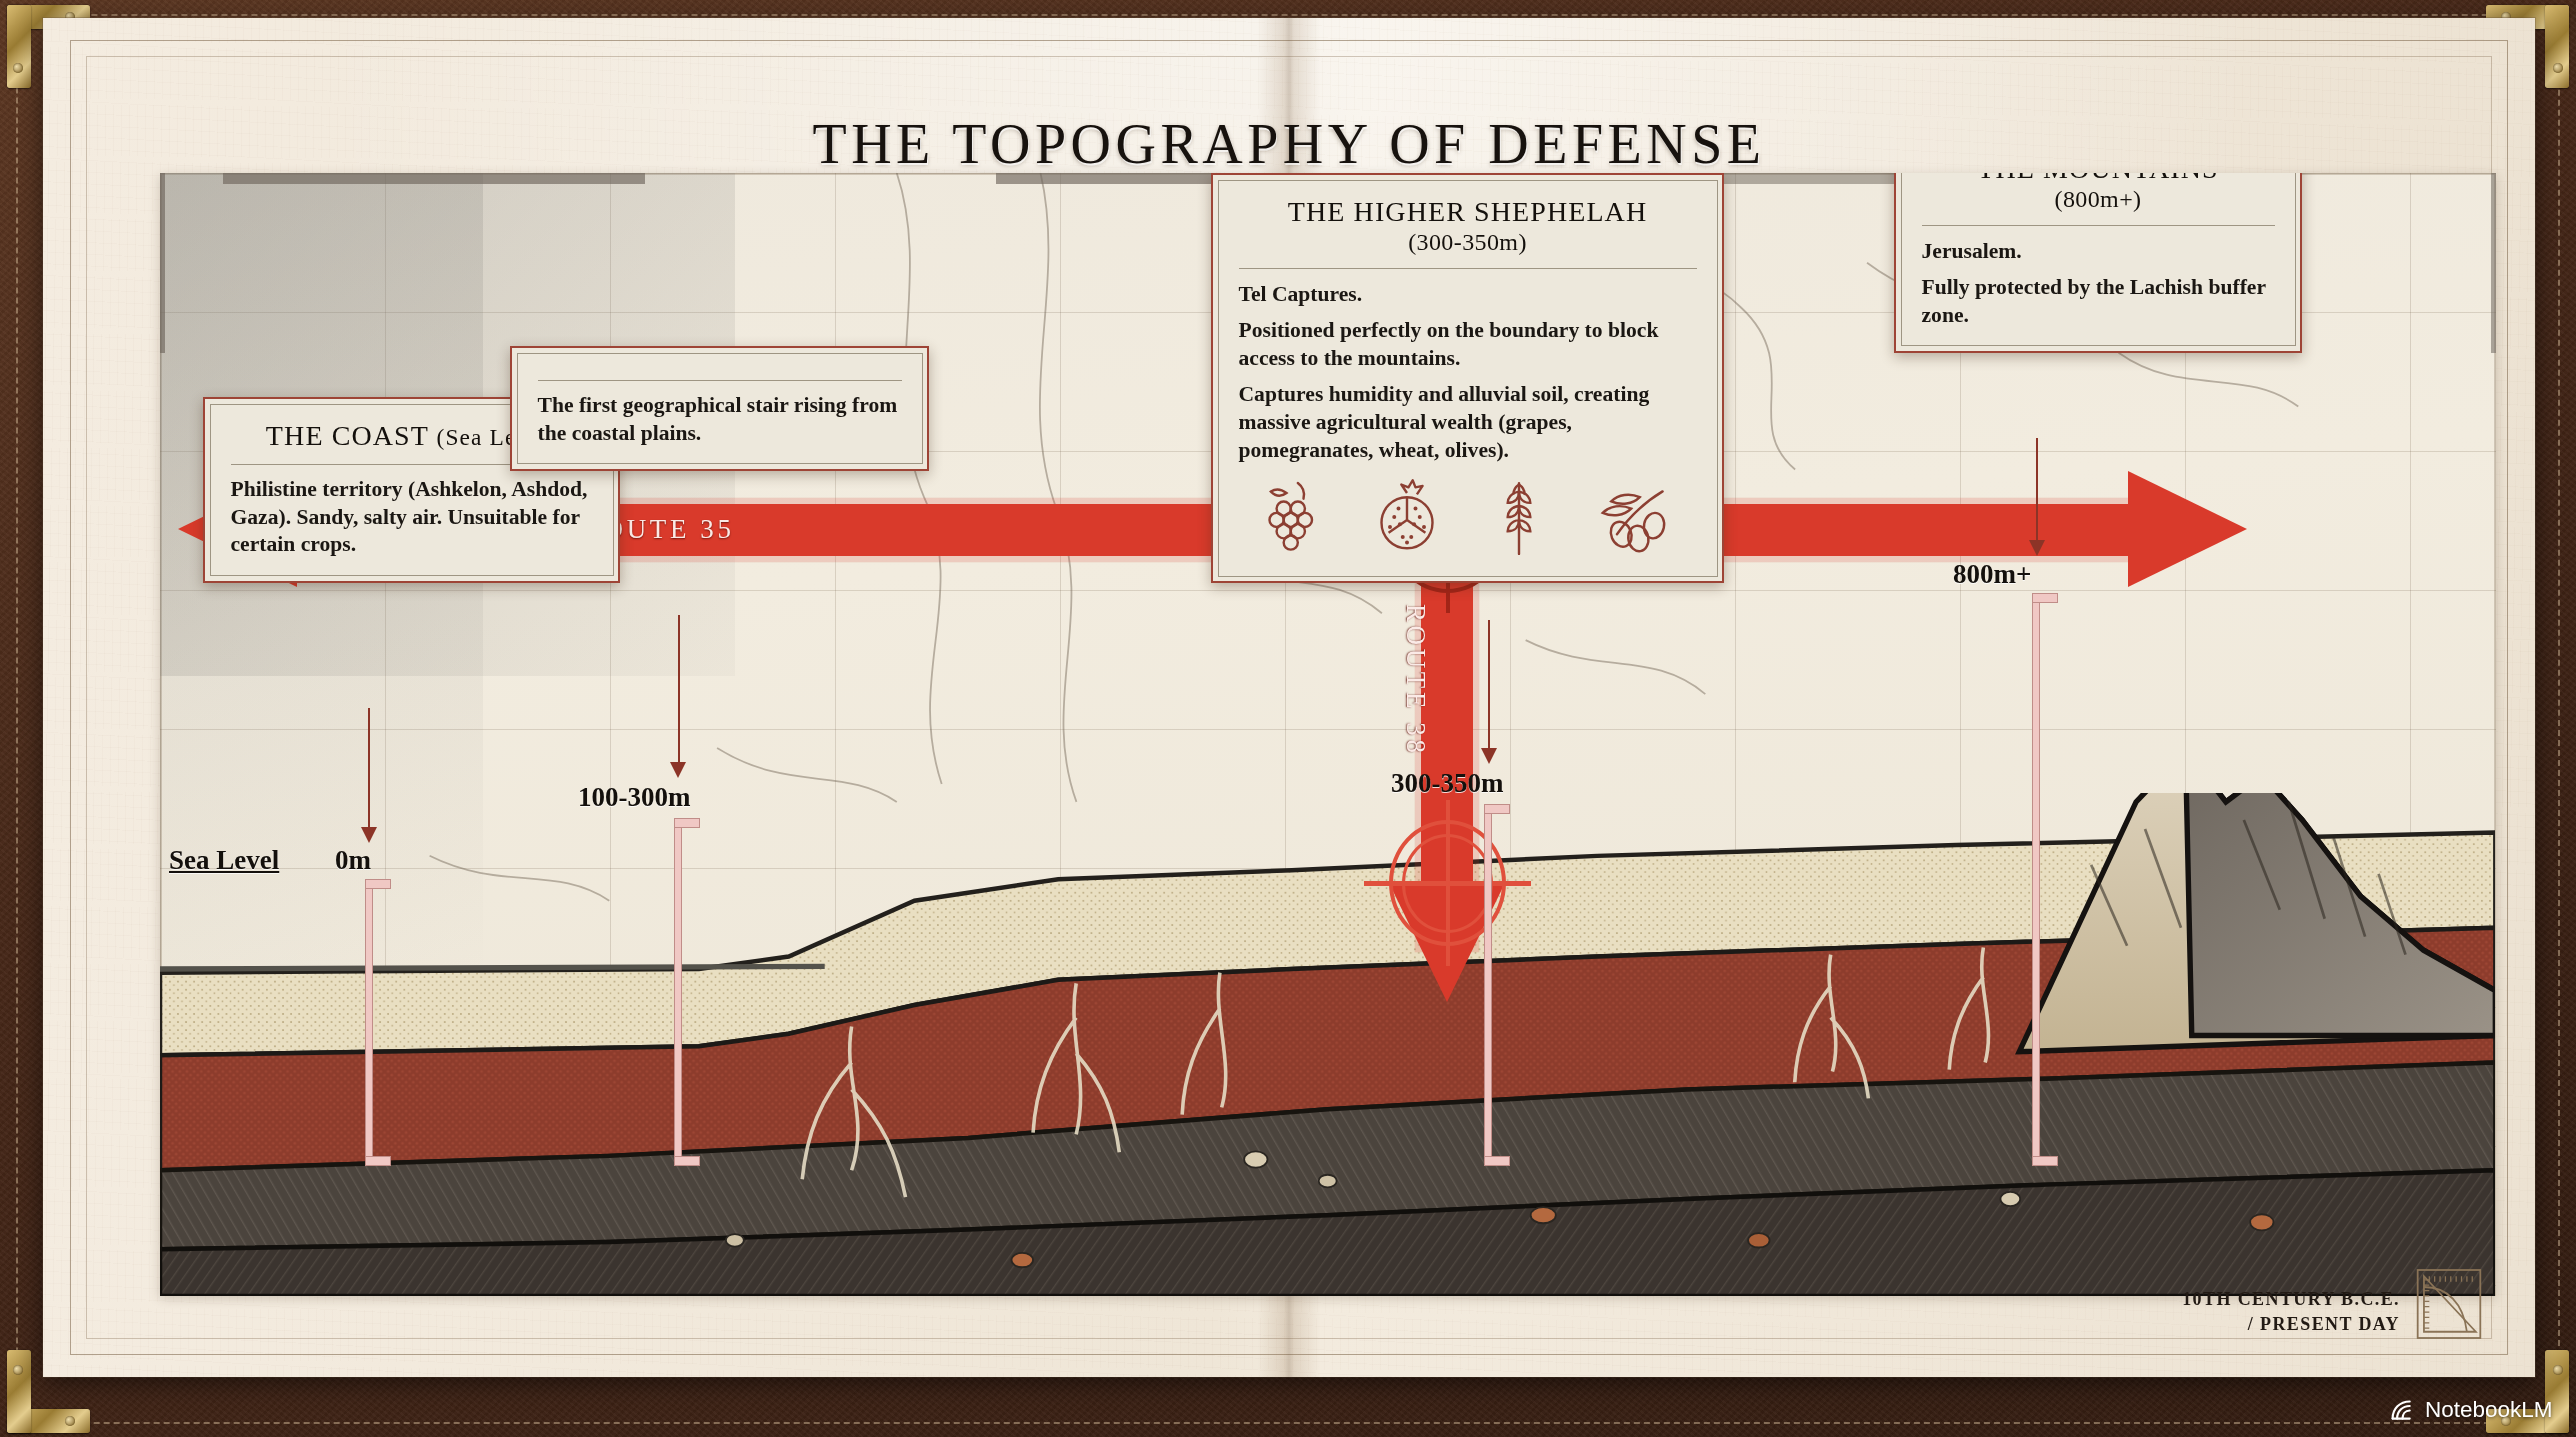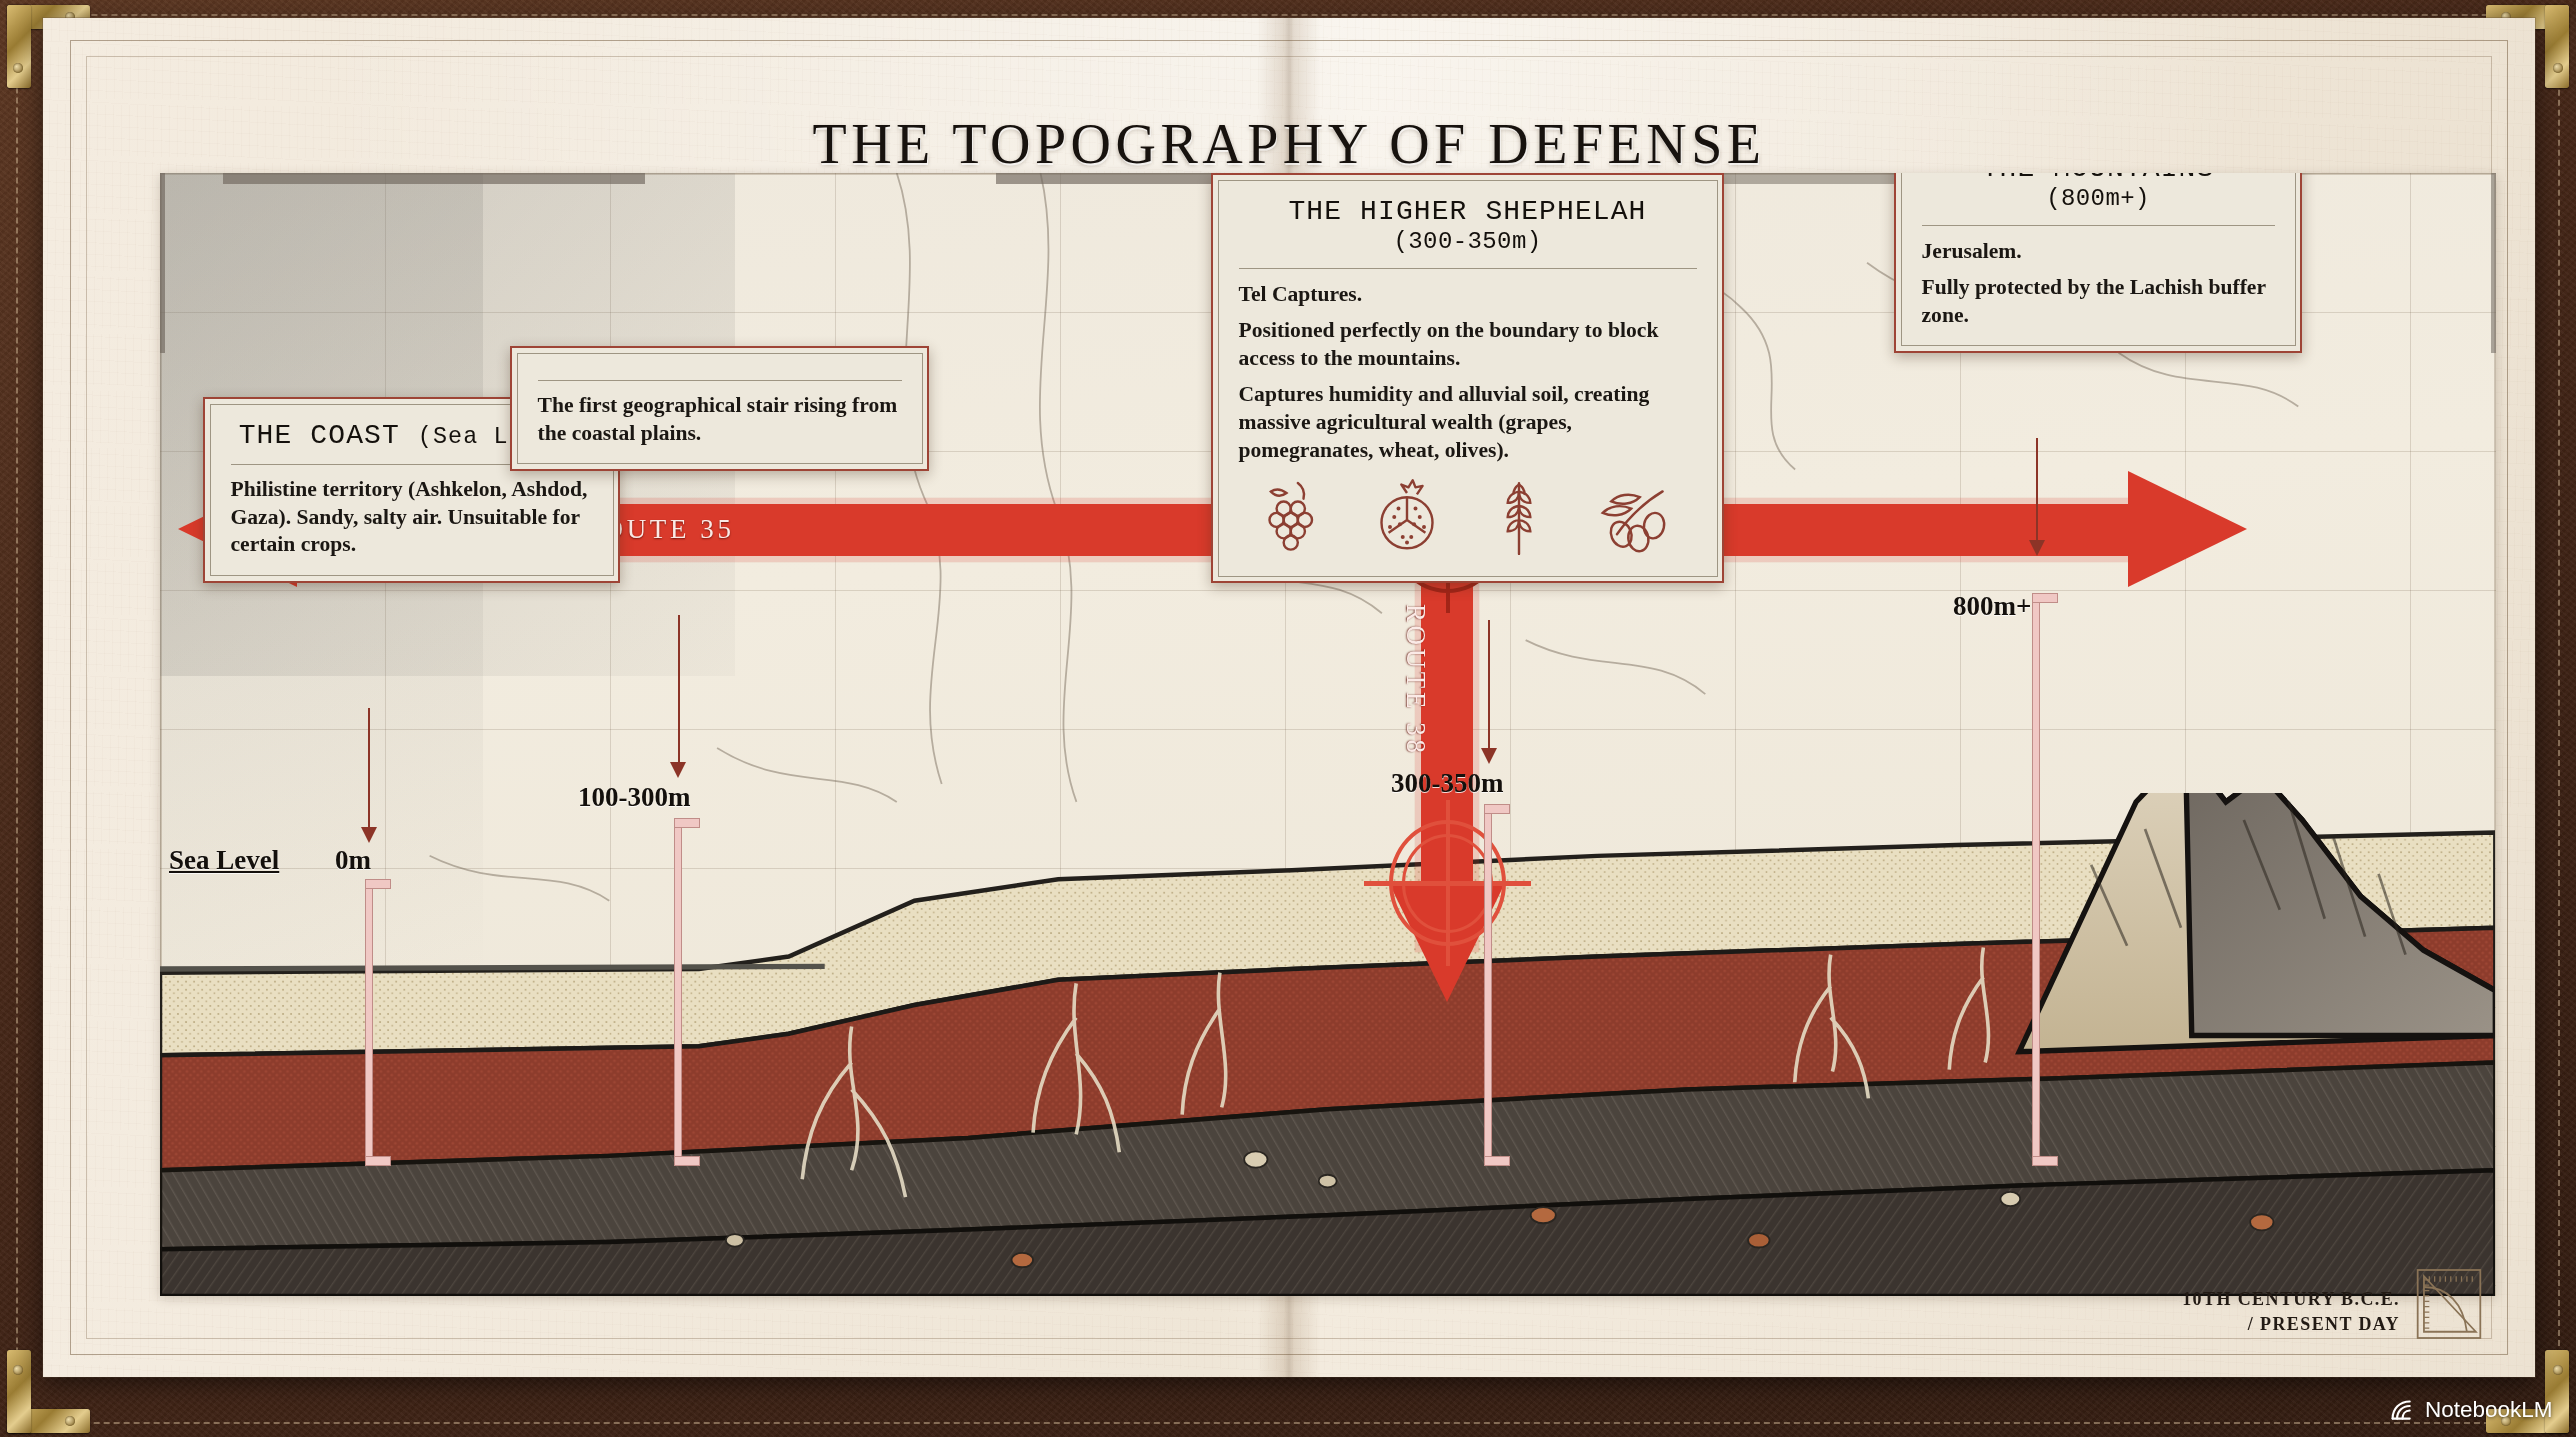--- a/index.html
+++ b/index.html
@@ -94,21 +94,21 @@
   .xhair .hh{position:absolute;top:50%;left:-25px;right:-25px;height:4.5px;margin-top:-1.8px;background:#a32518;}
   .xhair.red .ring,.xhair.red .ring2,.xhair.red .vv,.xhair.red .hh{border-color:#e0503c;background-color:#e0503c;}
   .xhair.red .ring,.xhair.red .ring2{background:none;}
 
   
   .card{position:absolute;background:#edE8dc;
     border:2.7px solid #9e4436;padding:4.5px;
     box-shadow:0 3.6px 12.6px rgba(60,40,22,.33);}
   .cardIn{border:0.9px solid #9e9583;padding:14.4px 20px 16px;}
   .card h3{margin:0;text-align:center;font-size:28px;letter-spacing:1.1px;
-    color:#14100c;font-weight:400;font-family:Liberation Mono, monospace;line-height:1.18;}
+    color:#14100c;font-weight:400;font-family:Liberation Serif, serif;line-height:1.18;}
   .card h3 .sub{display:block;font-size:24px;letter-spacing:0.4px;}
   .card h3 .paren{font-size:23.4px;}
   .card .sep{height:0.9px;background:#9e9583;margin:11.7px 0 11.7px;}
   .card p{margin:0 0 9px;font-size:21.6px;line-height:1.28;color:#1b1713;
     font-family:"Liberation Serif",serif;font-weight:700;}
   .card p:last-child{margin-bottom:0;}
   .icons{display:flex;justify-content:space-around;align-items:flex-end;margin-top:12.6px;}
   .icons svg{display:block;}
 
   
@@ -322,21 +322,21 @@
 
       <div class="lead" style="left:1328px;top:447px;height:133px;"></div>
       <div class="leadTip" style="left:1321px;top:575px;"></div>
       <div class="elev" style="left:1231px;top:595px;">300-350m</div>
       <div class="stick" style="left:1324px;top:634px;height:354px;"></div>
       <div class="stickCap" style="left:1333px;top:631px;"></div>
       <div class="stickCap" style="left:1333px;top:983px;"></div>
 
       <div class="lead" style="left:1876px;top:265px;height:106px;"></div>
       <div class="leadTip" style="left:1869px;top:367px;"></div>
-      <div class="elev" style="left:1793px;top:386px;margin-top:32px;">800m+</div>
+      <div class="elev" style="left:1793px;top:386px;">800m+</div>
       <div class="stick" style="left:1872px;top:424px;height:564px;"></div>
       <div class="stickCap" style="left:1881px;top:420px;"></div>
       <div class="stickCap" style="left:1881px;top:983px;"></div>
 
       <div class="card" style="left:43px;top:224px;width:404px;">
         <div class="cardIn">
           <h3>
             <span>THE COAST</span>
             <span class="paren">(Sea Level)</span>
           </h3>

